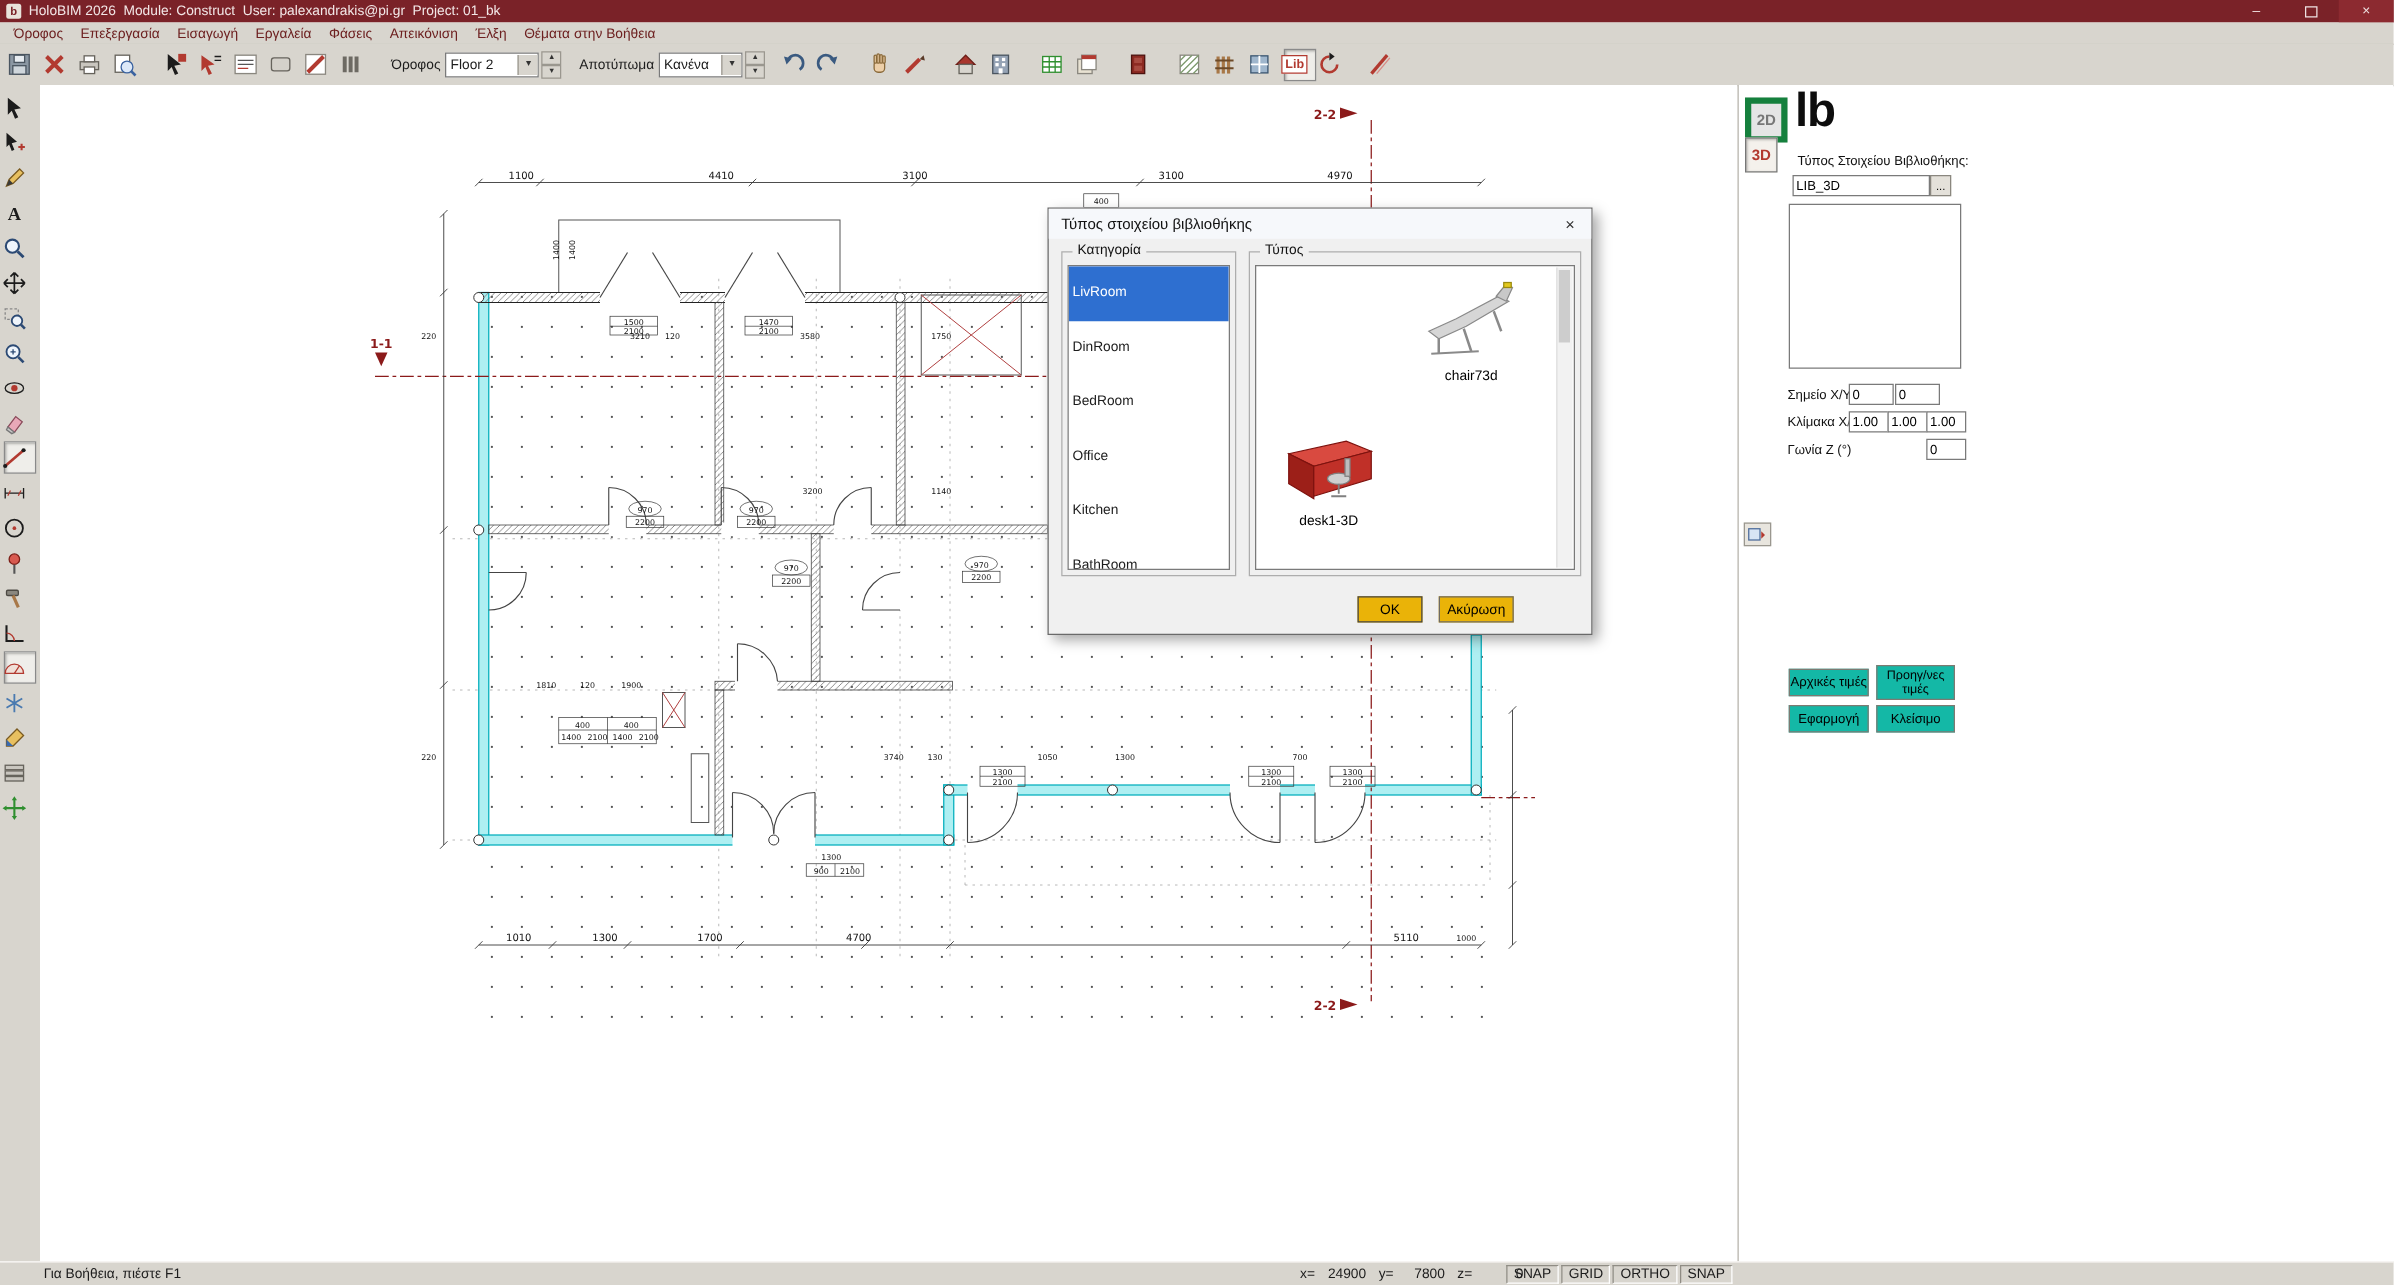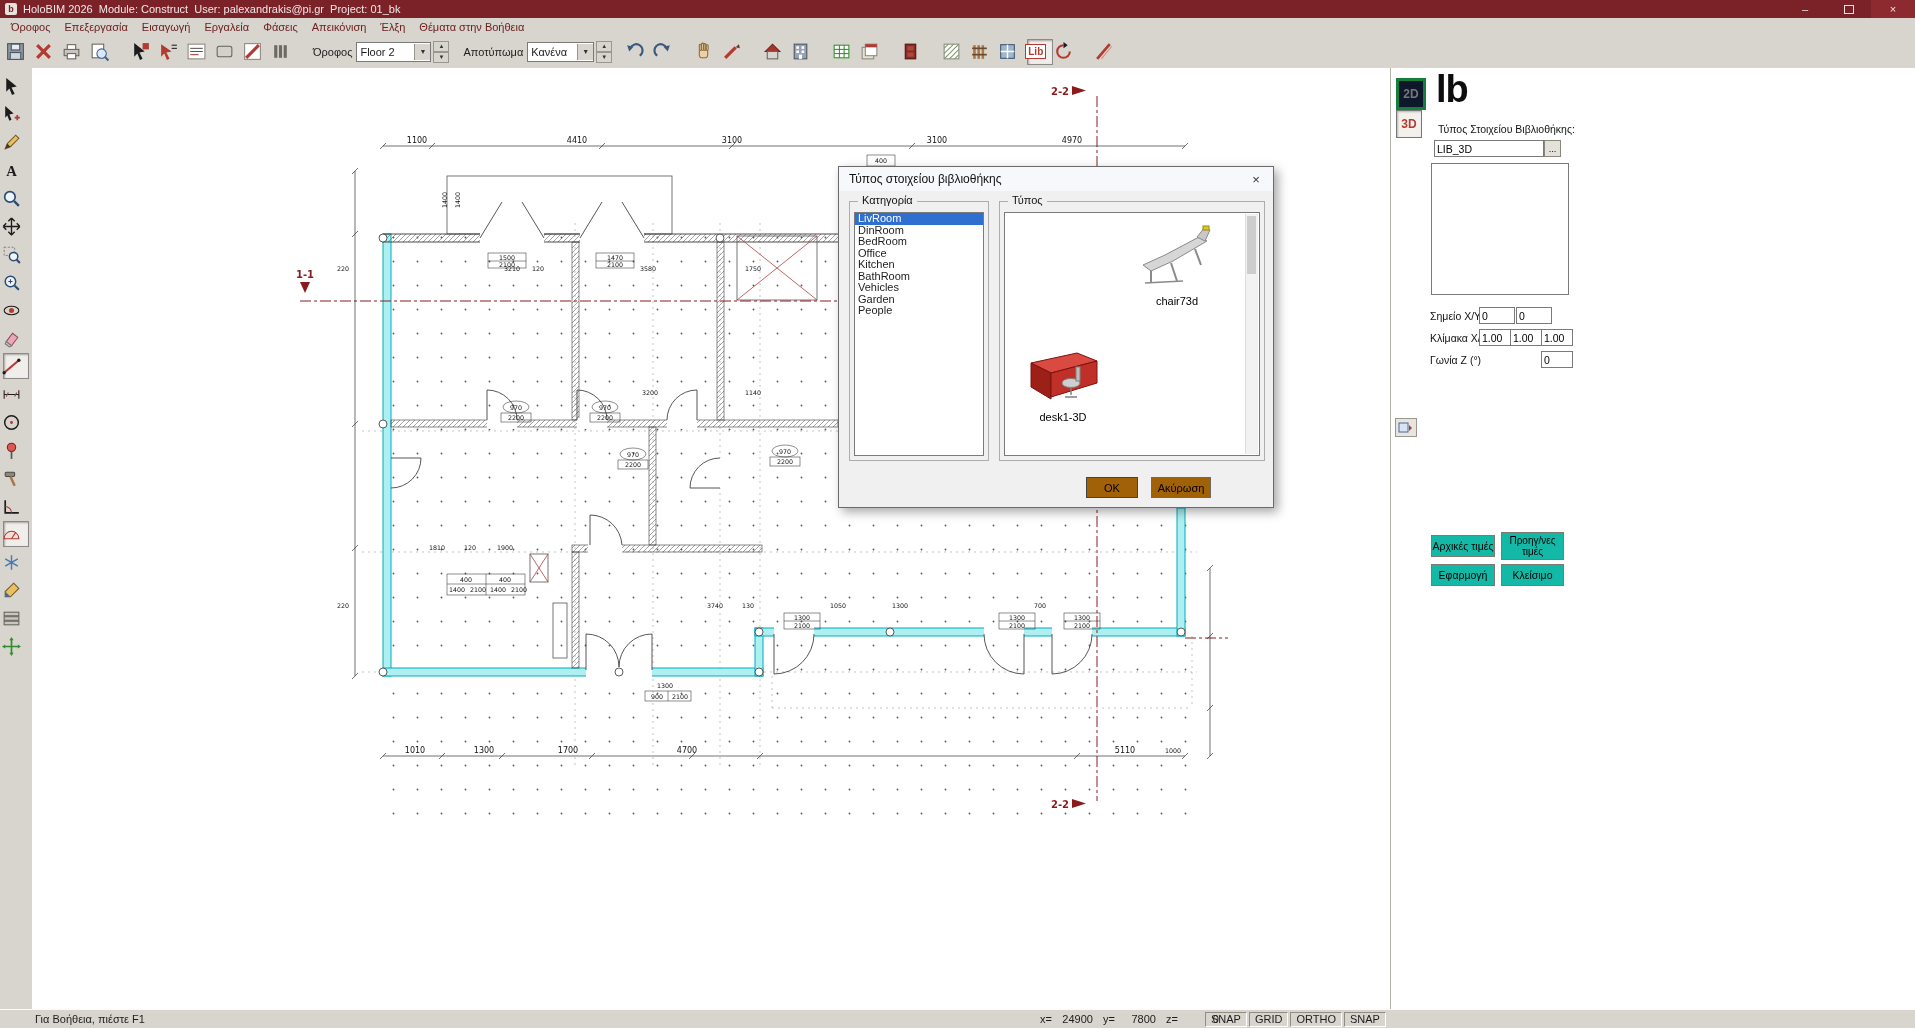--- a/index.html
+++ b/index.html
@@ -52,21 +52,21 @@
   .redx line{stroke:#b04040;stroke-width:.8}
   .node circle{fill:#fff;stroke:#333;stroke-width:.8}
   .boxdim rect,.boxdim ellipse,.boxdim line{fill:none;stroke:#333;stroke-width:.55}
   .dimline{stroke:#333;stroke-width:.7}
   text.dim{font-family:"DejaVu Sans",sans-serif;font-size:8px;fill:#111;text-anchor:middle}
   text.dim.small{font-size:6.3px}
   text.sect{font-family:"DejaVu Sans",sans-serif;font-weight:bold;font-size:10px;fill:#8b1a1a;text-anchor:middle}
   
   .right-panel{position:absolute;left:1390px;right:0;top:68px;bottom:18px;background:#fff;border-left:1px solid #b5b2aa}
   .viewbtn{position:absolute;width:24px;height:26px;display:flex;align-items:center;justify-content:center;
-           font-weight:bold;font-size:12px;border:3px solid #15803d;background:#0f172a;color:#777}
+           font-weight:bold;font-size:12px;border:5px solid #15803d;background:#e5e5e5;color:#777}
   .viewbtn.b2d{left:5px;top:10px}
   .viewbtn.b3d{left:5px;top:42px;color:#b23a30;background:#f4f1ec;border:1px solid #777;
                box-shadow:inset 1px 1px 2px rgba(0,0,0,.25)}
   .logo{position:absolute;left:45px;top:0px;font-size:38px;font-weight:bold;color:#0d0d0d;letter-spacing:-1px}
   .rp-label{position:absolute;left:47px;top:55px;font-size:10.5px;color:#111}
   .rp-input{position:absolute;border:1px solid #7a7a7a;background:#fff;font-family:"Liberation Sans",sans-serif;
             font-size:10.5px;height:15px;padding:0 2px;box-sizing:content-box}
   .browse-btn{position:absolute;left:153px;top:72px;width:17px;height:17px;background:#e4e1da;border:1px solid #8a877f;
               font-size:9px;display:flex;align-items:center;justify-content:center}
   .rp-list{position:absolute;left:40px;top:95px;width:136px;height:130px;background:#fff;border:1px solid #7a7a7a}
@@ -80,30 +80,30 @@
           border:1px solid #6a6a6a;box-shadow:4px 4px 10px rgba(0,0,0,.35);z-index:50}
   .dlg-title{height:24px;background:#f6f8fb;display:flex;align-items:center;padding-left:10px;font-size:12px;color:#111}
   .dlg-close{margin-left:auto;width:34px;height:24px;display:flex;align-items:center;justify-content:center;
              font-size:13px;color:#333}
   .grp{position:absolute;border:1px solid #adadad}
   .grp-label{position:absolute;top:-8px;left:8px;background:#f0f0f0;padding:0 4px;font-size:11px;color:#111}
   .grp-cat{left:10px;top:34px;width:138px;height:258px}
   .grp-type{left:160px;top:34px;width:264px;height:258px}
   .cat-list{position:absolute;left:4px;top:10px;right:4px;bottom:4px;background:#fff;border:1px solid #7a7a7a;
             overflow:hidden;font-size:11px}
-  .cat-item{padding:0 3px;line-height:11.5px;height:11.5px}
+  .cat-item{padding:16px 3px;line-height:11.5px;height:11.5px}
   .cat-item.selected{background:#2e6fd0;color:#fff}
   .type-panel{position:absolute;left:4px;top:10px;right:4px;bottom:4px;background:#fff;border:1px solid #7a7a7a}
   .thumb{position:absolute;width:104px;text-align:center}
   .thumb svg{width:84px;height:72px;display:block;margin:0 auto}
   .thumb .cap{font-size:11px;color:#000;margin-top:2px}
   .t00{left:6px;top:8px}.t01{left:120px;top:8px}.t10{left:6px;top:124px}.t11{left:120px;top:124px}
   .vscroll{position:absolute;top:1px;right:1px;bottom:1px;width:12px;background:#f2f2f2;border-left:1px solid #ddd}
   .vthumb{position:absolute;top:2px;left:1px;width:9px;height:58px;background:#cdcdcd}
-  .dlg-btn{position:absolute;background:#a16207;border:1px solid #6d6a63;font-size:11px;
+  .dlg-btn{position:absolute;background:#eab308;border:1px solid #6d6a63;font-size:11px;
            display:flex;align-items:center;justify-content:center}
   .dlg-ok{left:247px;top:310px;width:52px;height:21px;border:1.5px solid #444}
   .dlg-cancel{left:312px;top:310px;width:60px;height:21px}
   
   .statusbar{position:absolute;left:0;right:0;bottom:0;height:18px;background:#d8d5ce;border-top:1px solid #fdfcfa;
              display:flex;align-items:center}
   .sb-help{margin-left:35px}
   .sb-coords{position:absolute;left:1040px;display:flex;align-items:center}
   .sb-pair .lbl{margin-right:3px}
   .sb-pair .val{display:inline-block;width:38px;text-align:right;margin-right:10px}

